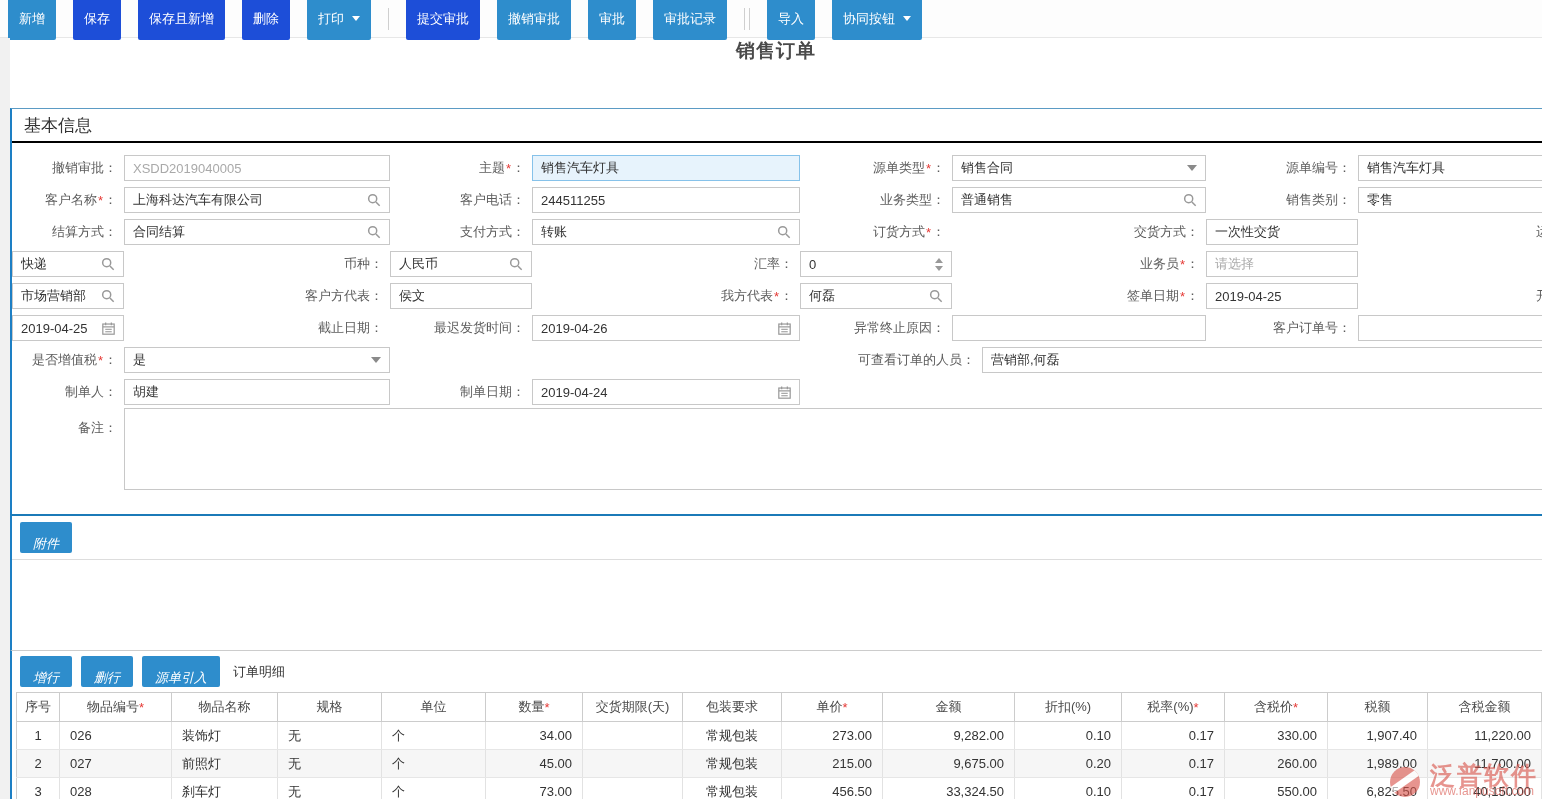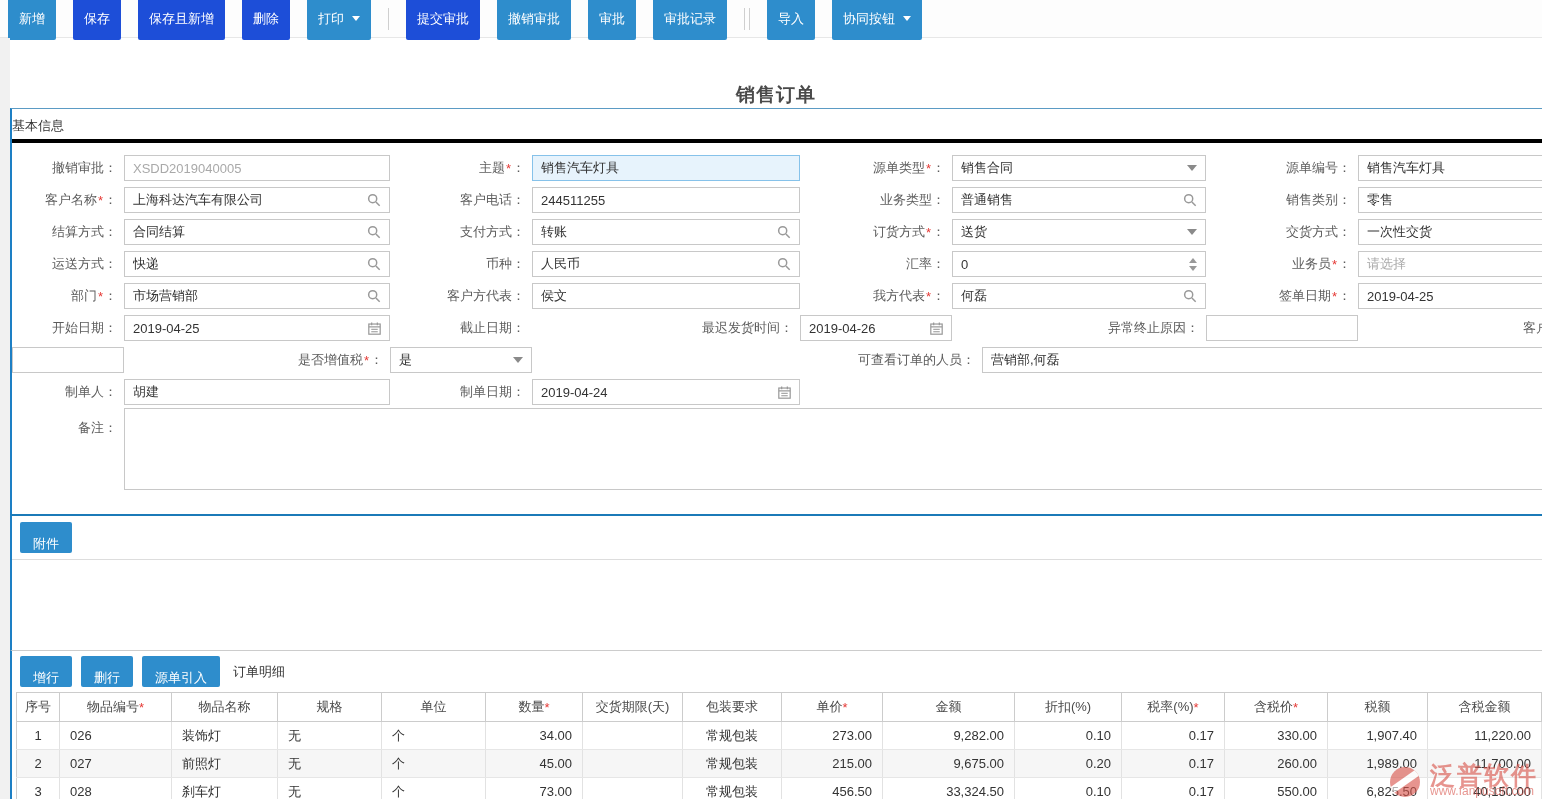--- a/index.html
+++ b/index.html
@@ -15,27 +15,27 @@
   .tb.light   { background:#1d4ed8; }
   .caret { display:inline-block; width:0; height:0; border-left:4px solid transparent;
     border-right:4px solid transparent; border-top:5px solid #fff; margin-left:8px; }
   .vsep { width:1px; height:22px; background:#cfcfcf; }
   .vsep2 { display:flex; gap:4px; }
   .vsep2 i { width:1px; height:22px; background:#cfcfcf; }
 
   
   .gutter { position:absolute; left:0; top:38px; width:10px; bottom:0; background:#f1f1f1; }
   .content { margin-left:10px; }
-  .titlebar { height:70px; display:flex; align-items:flex-end; justify-content:center; }
+  .titlebar { height:70px; display:flex; align-items:flex-start; justify-content:center; }
   .page-title { font-size:19px; font-weight:bold; color:#4a4a4a; letter-spacing:1px; }
 
   .panel { border-left:2px solid #1d7fc4; overflow:hidden; background:#fff; }
   .panel.basic { border-top:1px solid #5b9bc4; }
-  .sec-head { height:34px; line-height:34px; padding-left:0; font-size:13px; color:#333;
-    border-bottom:4px solid #000000; }
+  .sec-head { height:34px; line-height:34px; padding-left:12px; font-size:17px; color:#333;
+    border-bottom:2px solid #000000; }
 
   
   .form-grid { display:grid; padding:9px 0 24px;
     grid-template-columns:112px 266px 142px 268px 152px 254px 152px 250px;
     align-items:center; }
   .form-grid > div { height:32px; display:flex; align-items:center; }
   .lbl { justify-content:flex-end; padding-right:7px; font-size:13px; color:#5c5c5c; white-space:nowrap; }
   .lbl .req { color:#e53935; margin:0 1px; }
   .lbl.top { align-self:start; padding-top:8px; }
   .ibox { border:1px solid #c8c8c8; background:#fff; height:26px !important; width:100%;
@@ -56,21 +56,21 @@
     font-size:13px; color:#5c5c5c; white-space:nowrap; }
   .span58 .ibox { flex:1; }
   .remark-box { grid-column:2/9; height:82px !important; align-self:start;
     border:1px solid #c8c8c8; width:100%; }
   .spacer { visibility:hidden; }
 
   
   .attach { border-top:2px solid #1b7ab8; }
   .attach-bar { padding:6px 0 6px 8px; border-bottom:1px solid #ddd; }
   .btn-blue { background:#2e8dcc; color:#fff; border:none; border-radius:2px; height:31px;
-    padding:13px 13px; font-size:13px; font-family:inherit; cursor:pointer; }
+    padding:13px 13px; font-size:13px; font-family:inherit; cursor:pointer;font-style:italic; }
   .attach-body { height:90px; }
 
   
   .detail { border-top:1px solid #ccc; }
   .detail-bar { display:flex; align-items:center; gap:9px; padding:5px 0 5px 8px; }
   .detail-title { font-size:13px; color:#333; margin-left:4px;text-align:right; }
 
   .tbl { padding-left:4px; }
   .trow { display:grid;
     grid-template-columns:44px 112px 106px 104px 104px 97px 100px 99px 101px 132px 107px 103px 103px 100px minmax(0,1fr); }
@@ -271,26 +271,20 @@
                 <circle cx="6.5" cy="6.5" r="4.6" fill="none" stroke="#999" stroke-width="1.7"></circle>
                 <line x1="10.2" y1="10.2" x2="14.5" y2="14.5" stroke="#999" stroke-width="1.7"></line>
               </svg>
             </span>
           </div>
         </div>
       <div class="lbl">
           <span>订货方式</span>
           <span class="req">*</span>
           <span>：</span>
-        </div>
-      <div>
-          <div class="ibox">
-            <span class="ival">送货</span>
-            <span class="sel-arrow"></span>
-          </div>
         </div>
       <div class="lbl">
           <span>交货方式</span>
           <span>：</span>
         </div>
       <div>
           <div class="ibox">
             <span class="ival">一次性交货</span>
           </div>
         </div>

